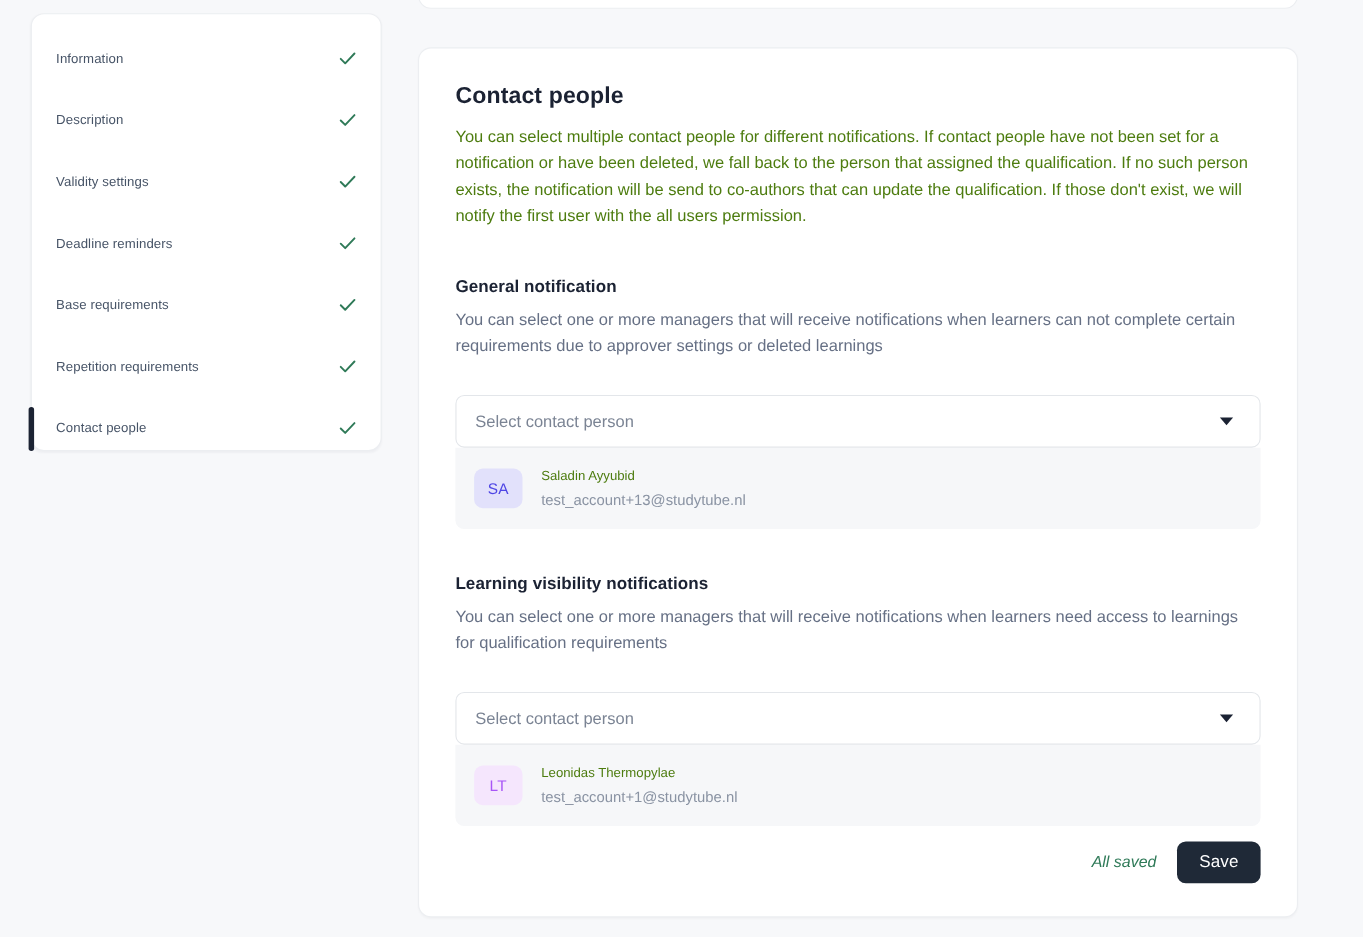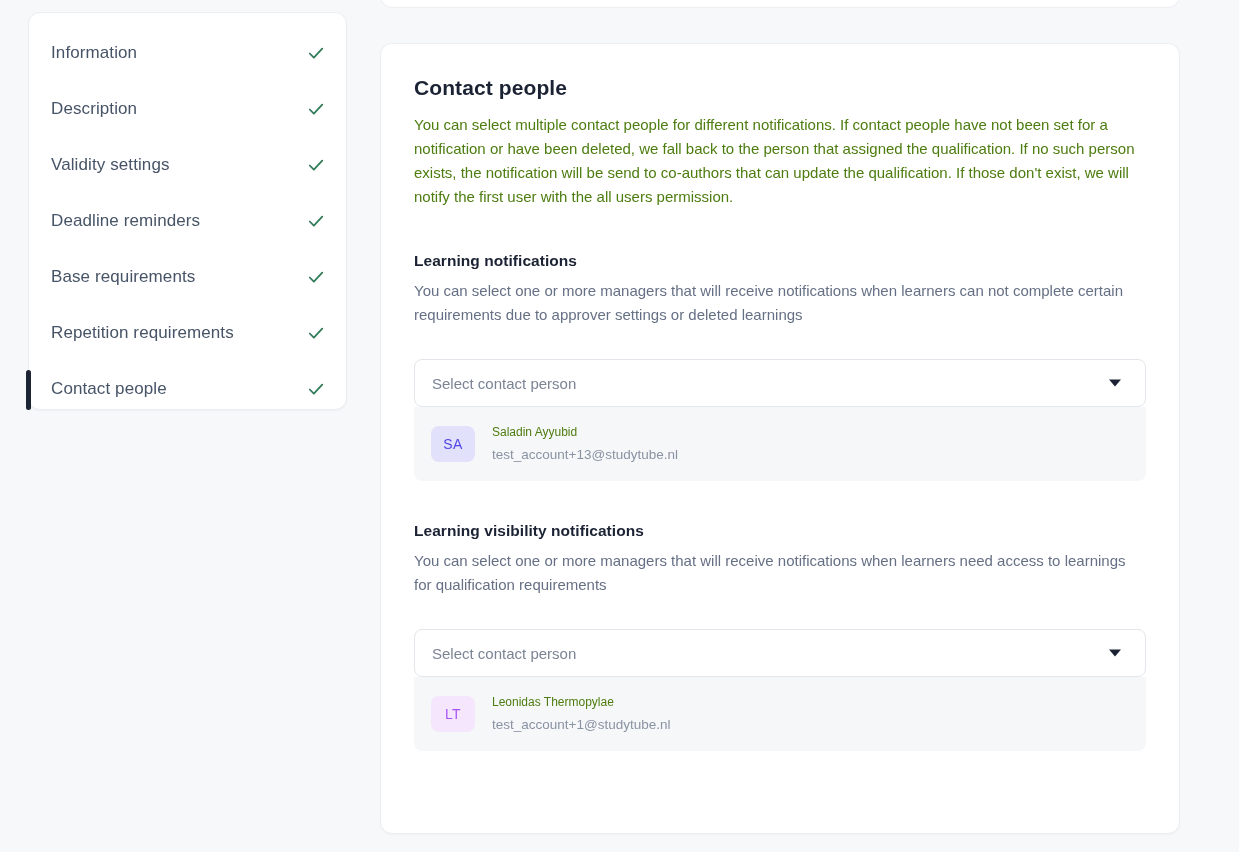--- a/index.html
+++ b/index.html
@@ -39,21 +39,21 @@
   .sidebar-item {
     position: relative;
     display: flex;
     align-items: center;
     justify-content: space-between;
     height: 56px;
     padding: 0 20px 0 22px;
     cursor: pointer;
   }
   .sidebar-item .label {
-    font-size: 17px;
+    font-size: 12px;
     color: #475467;
     letter-spacing: 0.1px;
   }
   .sidebar-item.active .label { color: #475467; }
   .active-bar {
     position: absolute;
     left: -3px;
     top: 9px;
     width: 5px;
     height: 40px;
@@ -279,21 +279,21 @@
 
     </div>
   </div>
 
   <div class="main-card">
 
     <h1 class="card-title">Contact people</h1>
     <p class="card-desc">You can select multiple contact people for different notifications. If contact people have not been set for a notification or have been deleted, we fall back to the person that assigned the qualification. If no such person exists, the notification will be send to co-authors that can update the qualification. If those don't exist, we will notify the first user with the all users permission.</p>
 
     <div class="general-block">
-      <h2 class="section-title">Learning notifications</h2>
+      <h2 class="section-title">General notification</h2>
       <p class="section-desc">You can select one or more managers that will receive notifications when learners can not complete certain requirements due to approver settings or deleted learnings</p>
 
       <div class="select-wrap">
         <div class="select-box">
           <span class="select-placeholder">Select contact person</span>
           <span class="caret"></span>
         </div>
         <div class="person-list">
           <div class="person-row">
             <div class="avatar sa">SA</div>
@@ -320,16 +320,20 @@
             <div class="avatar lt">LT</div>
             <div>
               <div class="person-name">Leonidas Thermopylae</div>
               <div class="person-email">test_account+1@studytube.nl</div>
             </div>
           </div>
         </div>
       </div>
     </div>
 
+    <div class="card-footer">
+      <span class="saved-text">All saved</span>
+      <button class="save-btn">Save</button>
+    </div>
 
   </div>
 
 </div>
 
 </body></html>

